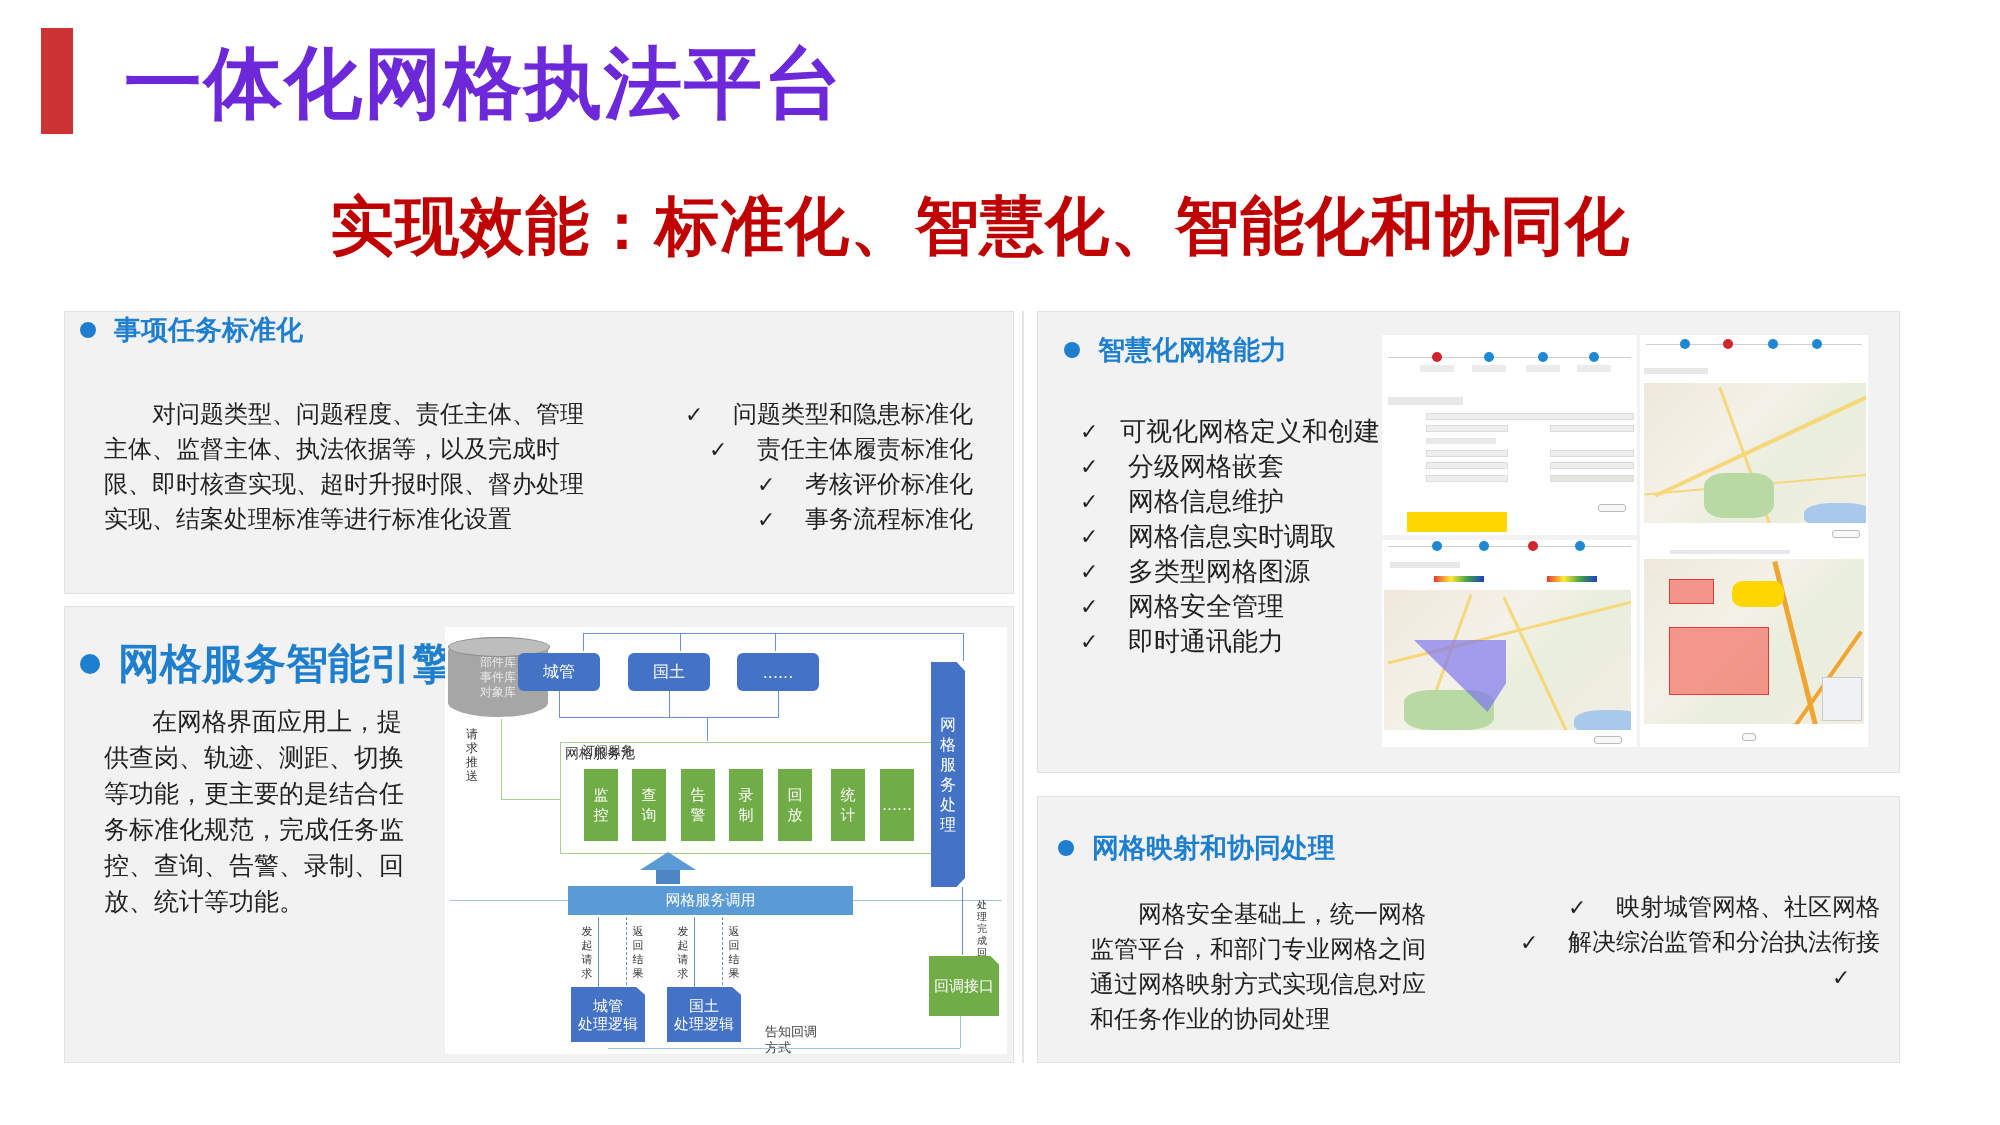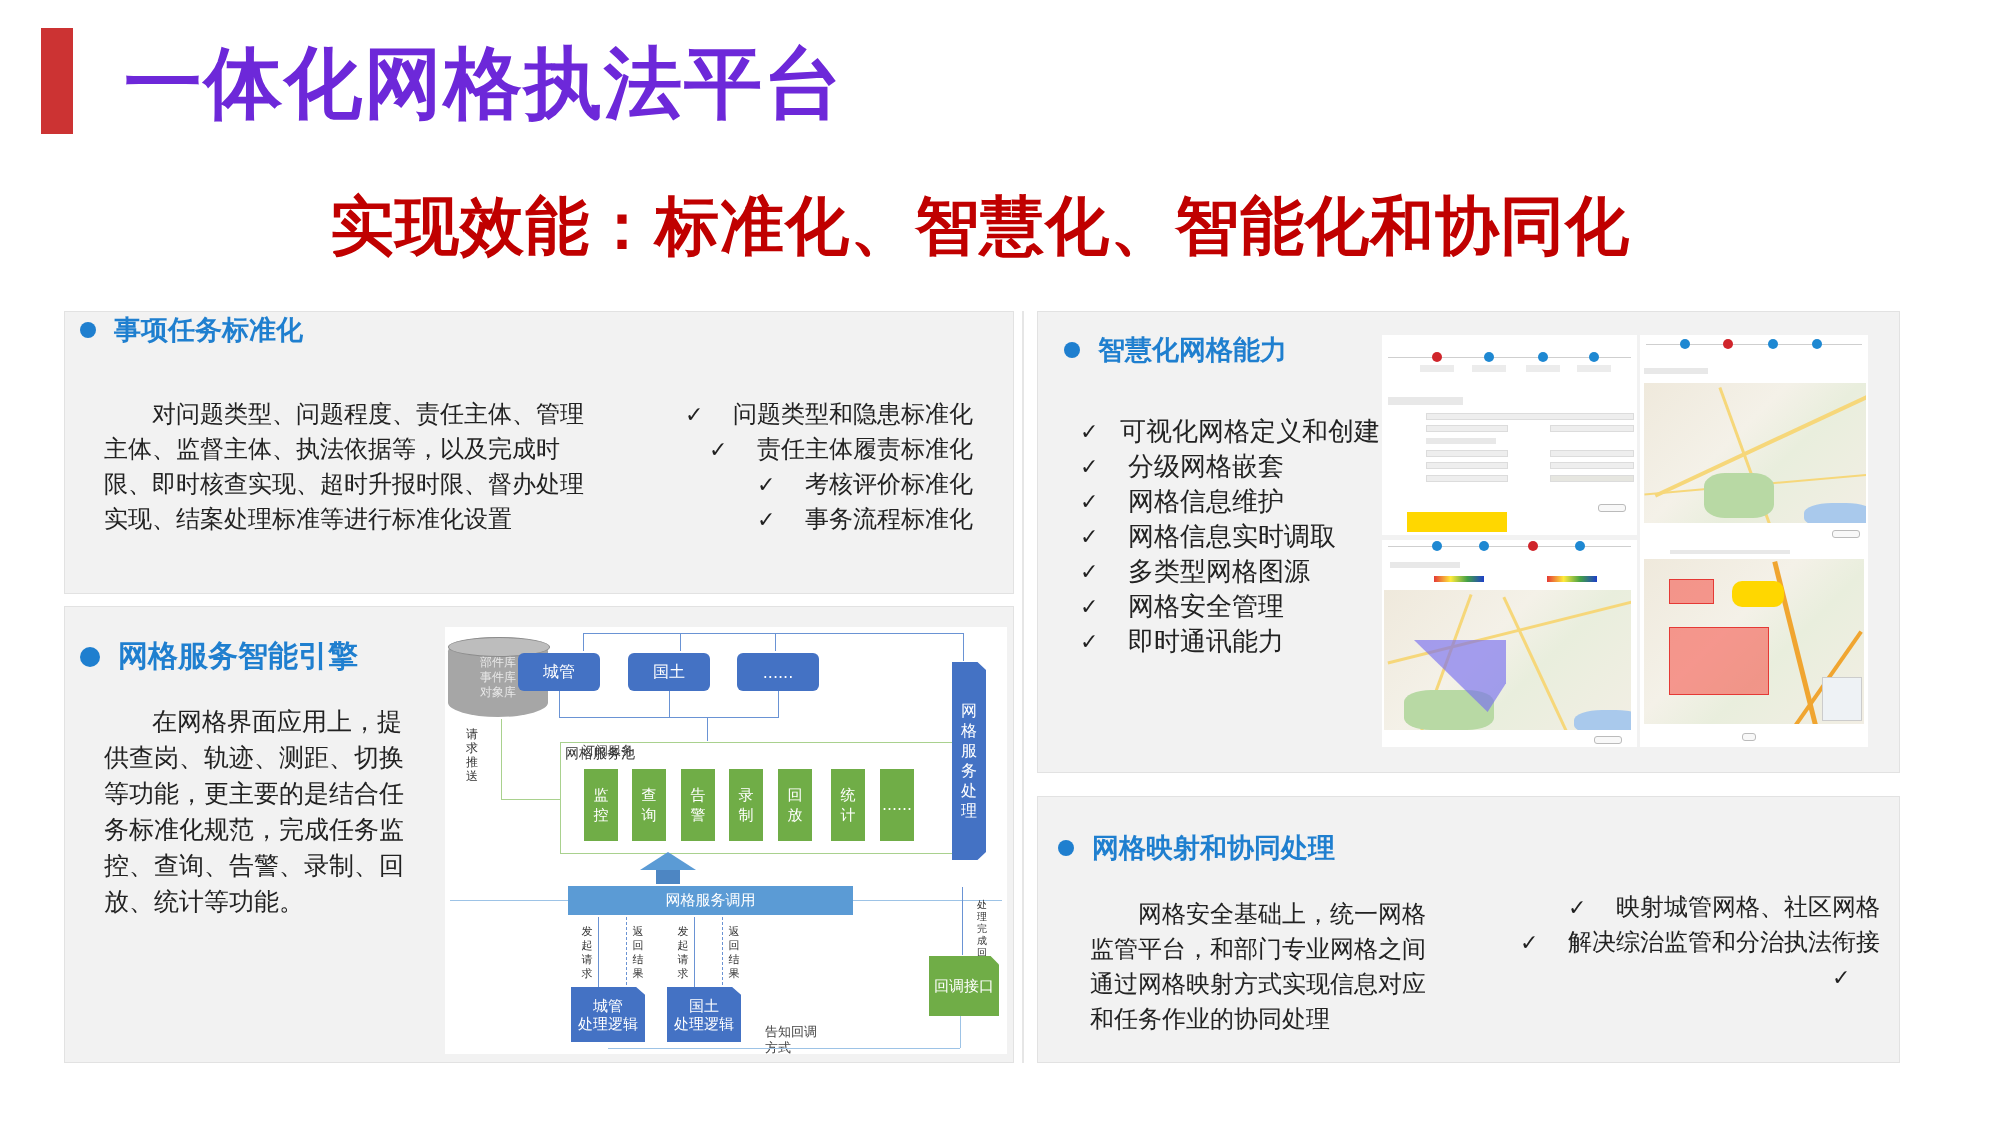--- a/index.html
+++ b/index.html
@@ -15,21 +15,21 @@
   .card-2 { left: 64px; top: 606px; width: 950px; height: 457px; }
   .card-3 { left: 1037px; top: 311px; width: 863px; height: 462px; }
   .card-4 { left: 1037px; top: 796px; width: 863px; height: 267px; }
   .divider-v { position: absolute; left: 1022px; top: 311px; width: 2px; height: 752px; background: #e6e6e6; }
 
   .heading { position: absolute; display: flex; align-items: center; white-space: nowrap; }
   .heading .dot { width: 16px; height: 16px; border-radius: 50%; background: #1f7fcf; margin-right: 18px; flex: none; }
   .heading .text { font-weight: bold; color: #1f7fcf; }
   .h-small .text { font-size: 27px; }
   .h-large .dot { width: 20px; height: 20px; }
-  .h-large .text { font-size: 30px; }
+  .h-large .text { font-size: 42px; }
 
   .para { position: absolute; font-size: 24px; line-height: 35px; color: #222; }
   .para .indent { display: inline-block; width: 48px; }
 
   .checklist { position: absolute; list-style: none; font-size: 24px; line-height: 35px; color: #222; }
   .checklist li { display: flex; white-space: nowrap; }
   .checklist.right li { justify-content: flex-end; }
   .checklist .chk { display: inline-block; width: 48px; text-align: left; font-size: 22px; }
   .checklist.big { font-size: 26px; line-height: 35px; }
 
@@ -44,21 +44,21 @@
   .green-tile { position: absolute; top: 26px; width: 34px; height: 72px; background: #70ad47; color: #fff; font-size: 15px; line-height: 20px; display: flex; align-items: center; justify-content: center; text-align: center; padding: 0 8px; }
   .vlabel { font-size: 12px; color: #333; line-height: 14px; width: 14px; text-align: center; word-break: break-all; }
   .line { position: absolute; background: #6a93d4; }
   .gline { position: absolute; background: #a9d18e; }
   .hline { position: absolute; height: 1px; background: #9dc3e6; }
   .svc-call { left: 123px; top: 259px; width: 285px; height: 29px; background: #5b9bd5; color: #fff; font-size: 15px; display: flex; align-items: center; justify-content: center; }
   .up-arrow { left: 195px; top: 225px; width: 0; height: 0; border-left: 28px solid transparent; border-right: 28px solid transparent; border-bottom: 18px solid #5b9bd5; }
   .up-arrow-stem { left: 211px; top: 243px; width: 24px; height: 14px; background: #4d86c3; }
   .logic-box { background: #4472c4; color: #fff; font-size: 15px; line-height: 18px; text-align: center; display: flex; align-items: center; justify-content: center; clip-path: polygon(0 0, 88% 0, 100% 14%, 100% 100%, 0 100%); }
   .callback { background: #70ad47; color: #fff; font-size: 15px; line-height: 18px; text-align: center; display: flex; align-items: center; justify-content: center; clip-path: polygon(0 0, 88% 0, 100% 14%, 100% 100%, 0 100%); }
-  .grid-proc { left: 507px; top: 35px; width: 34px; height: 198px; background: #4472c4; color: #fff; font-size: 16px; line-height: 20px; display: flex; align-items: center; justify-content: center; text-align: center; padding: 0 9px; clip-path: polygon(0 0, 75% 0, 100% 4%, 100% 96%, 75% 100%, 0 100%); }
+  .grid-proc { left: 486px; top: 35px; width: 34px; height: 225px; background: #4472c4; color: #fff; font-size: 16px; line-height: 20px; display: flex; align-items: center; justify-content: center; text-align: center; padding: 0 9px; clip-path: polygon(0 0, 75% 0, 100% 4%, 100% 96%, 75% 100%, 0 100%); }
   .small-note { font-size: 13px; color: #444; line-height: 16px; margin-top: 24px; }
 
   
   .shots { position: absolute; left: 1382px; top: 335px; width: 486px; height: 412px; }
   .panel { position: absolute; background: #fff; }
   .p-left-top { left: 0; top: 0; width: 255px; height: 200px; }
   .p-left-bot { left: 0; top: 205px; width: 255px; height: 207px; }
   .p-right { left: 258px; top: 0; width: 228px; height: 412px; }
   .stepbar { position: absolute; left: 6px; right: 6px; height: 1px; background: #cfcfcf; }
   .step { position: absolute; width: 10px; height: 10px; border-radius: 50%; background: #1e88d2; }

